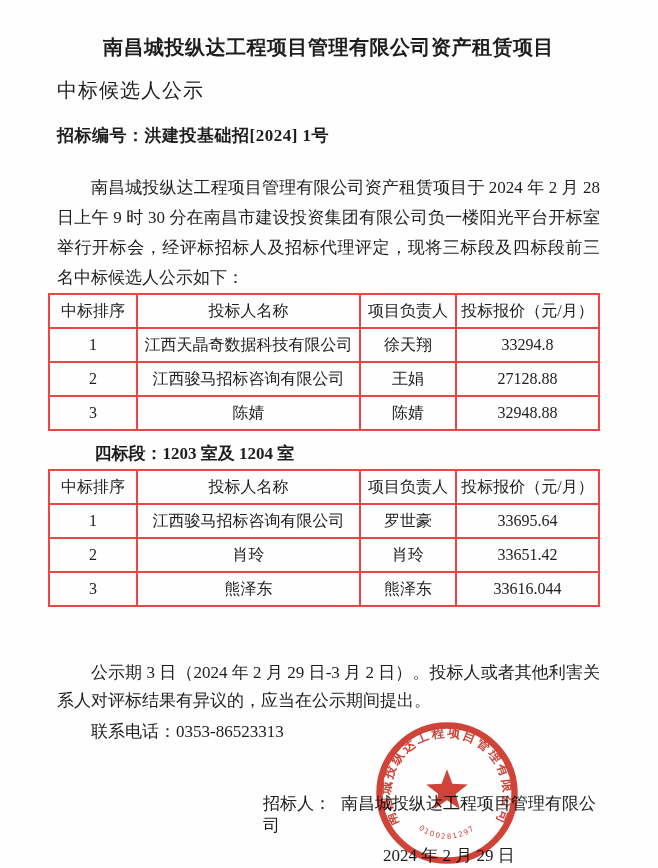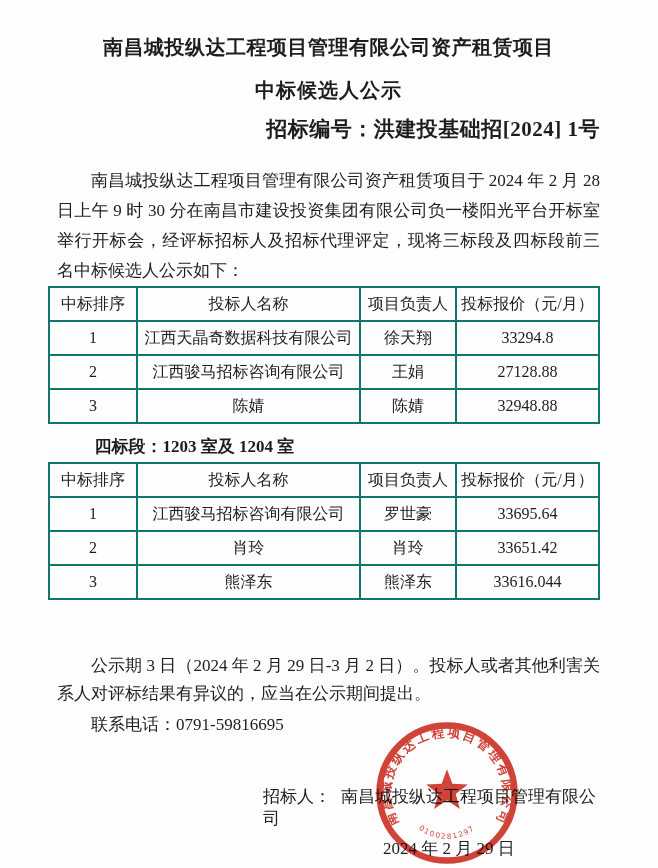--- a/index.html
+++ b/index.html
@@ -10,42 +10,42 @@
   }
   .page {
     position:relative; width:658px; height:868px;
     padding:34px 58px 16px 57px; background:#fefefe;
   }
   .title1 {
     font-size:20px; font-weight:700; text-align:center;
     line-height:26px; letter-spacing:0.5px;
   }
   .title2 {
-    font-size:20px; font-weight:700; text-align:center;
+    font-size:20px; font-weight:400; text-align:left;
     line-height:26px; margin-top:17px; letter-spacing:1px;
   }
   .bidno {
-    font-size:21px; font-weight:700; text-align:right;
-    line-height:26px; margin-top:13px; letter-spacing:0.5px;
+    font-size:17px; font-weight:700; text-align:left;
+    line-height:26px; margin-top:20px; letter-spacing:0.5px;
   }
   .intro {
     margin-top:24px; font-size:17px; line-height:30px;
     text-align:justify; text-indent:2em;
   }
   .sec-heading {
     font-size:17px; font-weight:700; line-height:20px;
     margin:1px 0 8px 0; padding-left:2.2em;
   }
   .sec-heading.second { margin-top:13px; margin-bottom:5px; }
   table.bid-table {
     width:552px; margin-left:-9px;
     border-collapse:collapse; table-layout:fixed;
   }
   table.bid-table th, table.bid-table td {
-    border:2px solid #0f766e; height:34px;
+    border:2px solid #ef4444; height:34px;
     font-size:16px; font-weight:400; text-align:center;
     vertical-align:middle; padding:0 2px; overflow:hidden;
   }
   .publicity {
     margin-top:52px; font-size:17px; line-height:28px;
     text-align:justify; text-indent:2em;
   }
   .contact { margin-top:5px; font-size:17px; line-height:24px; text-indent:2em; }
   .sign-line1 { margin-top:49px; font-size:17px; line-height:22px; padding-left:206px; }
   .sign-line1 .label { margin-right:10px;text-align:center; }
@@ -134,21 +134,21 @@
       <td>3</td>
       <td>熊泽东</td>
       <td>熊泽东</td>
       <td>33616.044</td>
     </tr>
   </tbody>
     </table>
 
   <p class="publicity">公示期 3 日（2024 年 2 月 29 日-3 月 2 日）。投标人或者其他利害关系人对评标结果有异议的，应当在公示期间提出。</p>
 
-  <p class="contact">联系电话：0791-59816695</p>
+  <p class="contact">联系电话：0353-86523313</p>
 
   <div class="sign-line1">
     <span class="label">招标人：</span><span>南昌城投纵达工程项目管理有限公司</span>
   </div>
   <div class="sign-date">2024 年 2 月 29 日</div>
 
   <svg class="seal" viewBox="0 0 160 160" xmlns="http://www.w3.org/2000/svg">
     <defs>
       <path id="sealTopArc" d="M 28 114 A 62 62 0 1 1 132 114" fill="none"></path>
       <path id="sealBottomArc" d="M 45 116 A 50 50 0 0 0 115 116" fill="none"></path>

